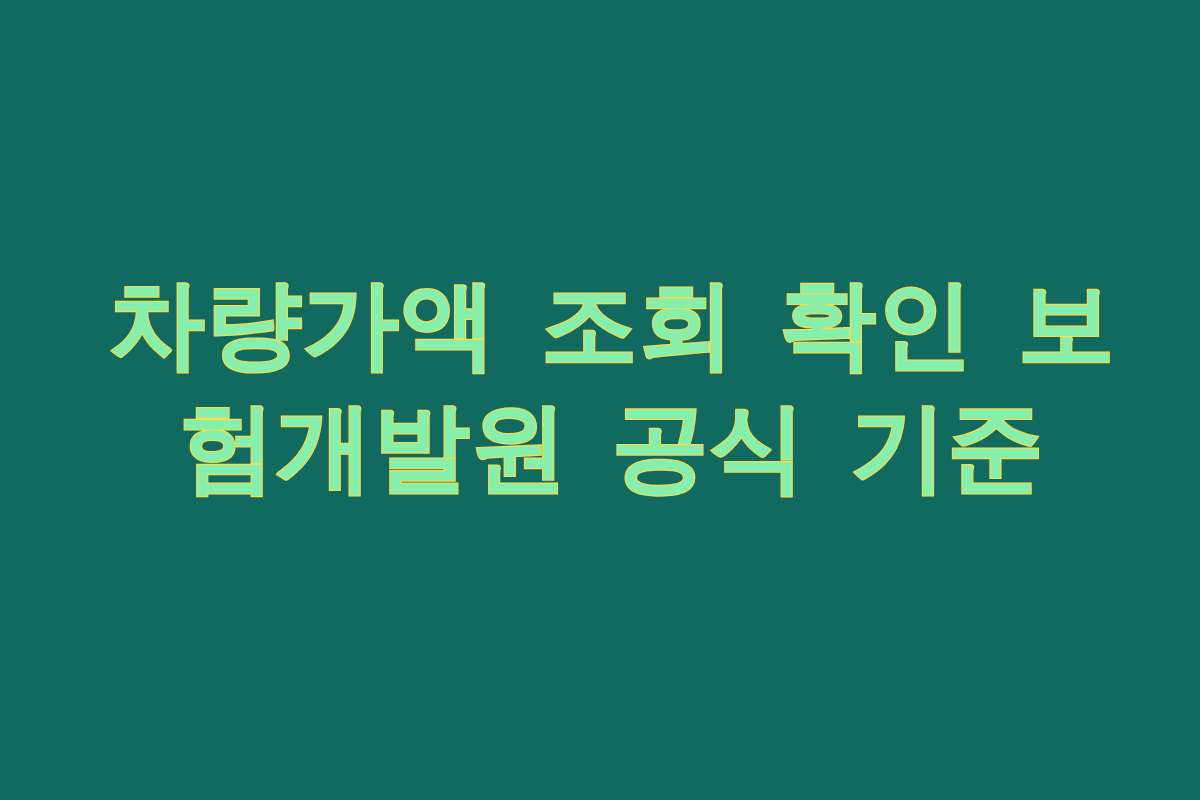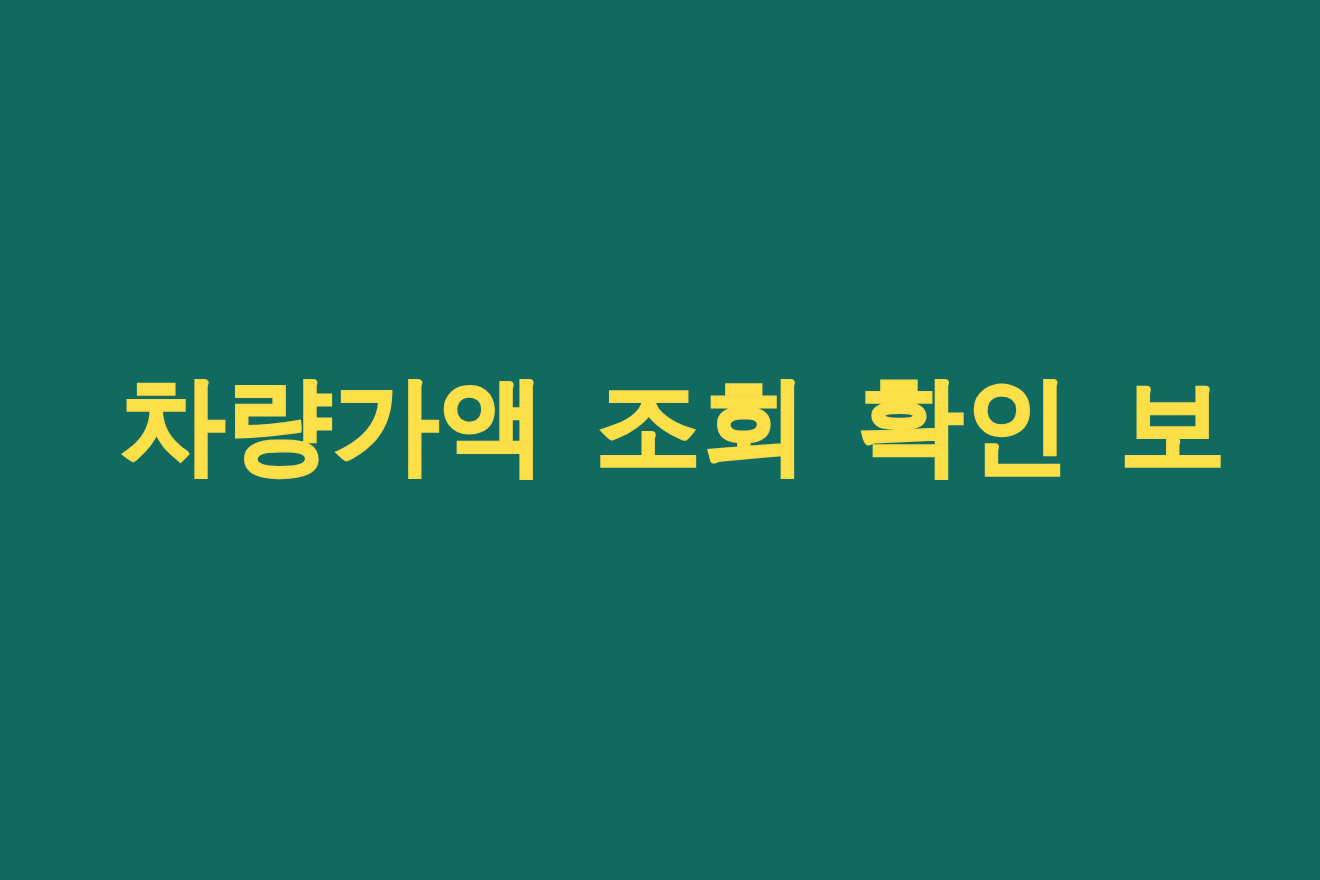--- a/index.html
+++ b/index.html
@@ -36,21 +36,21 @@
     gap: 0;
     width: 100%;
     
     transform: translateY(-14px);
   }
 
   .headline-line {
     display: block;
     width: 100%;
     text-align: center;
-    color: #fde047;
+    color: #86efac;
     font-family: "DejaVu Sans", "Liberation Sans", sans-serif;
     font-size: 96px;
     font-weight: 700;
     line-height: 1.32;
     letter-spacing: 0.012em;
     word-spacing: 0.10em;
     white-space: nowrap;
     
     -webkit-text-stroke: 2.5px #F5DB4D;
     paint-order: stroke fill;
@@ -64,16 +64,17 @@
 </style>
 </head>
 <body>
 
 <div class="banner">
 
   <div class="headline">
 
     <span class="headline-line headline-line-1">차량가액 조회 확인 보</span>
 
+    <span class="headline-line headline-line-2">험개발원 공식 기준</span>
 
   </div>
 
 </div>
 
 </body></html>

